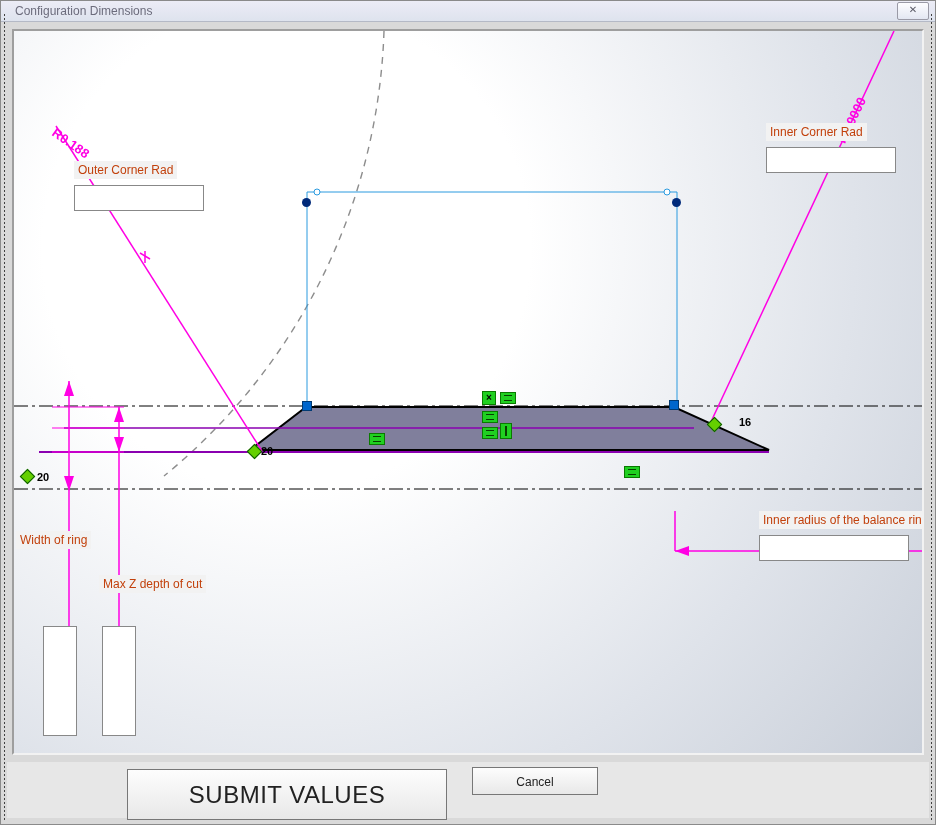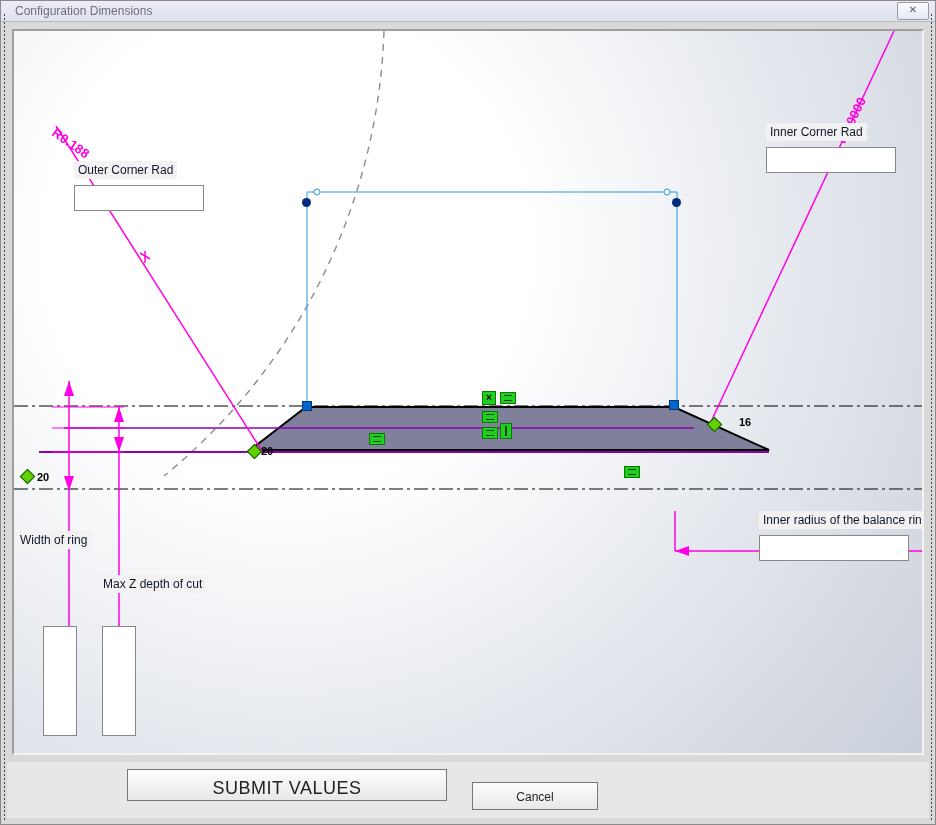--- a/index.html
+++ b/index.html
@@ -63,21 +63,21 @@
     background: radial-gradient(circle at 30% 30%, #ffffff 0%, #ffffff 30%, #dfe3ea 70%, #c9cfd9 100%);
   }
 
   
   .labelgrp {
     position: absolute;
   }
   .labelgrp .lbl {
     display: inline-block;
     background: #f2f2f2;
-    color: #0f172a;
+    color: #c2410c;
     padding: 2px 4px;
     font-size: 12px;
     white-space: nowrap;
   }
   .labelgrp .inp, .labelgrp .inp-tall {
     border: 1px solid #888;
     background: #fff;
     box-sizing: border-box;
   }
   .labelgrp .inp {
@@ -185,29 +185,29 @@
   .btn {
     position: absolute;
     border: 1px solid #777;
     background: linear-gradient(to bottom, #fdfdfd 0%, #e8e8e8 100%);
     cursor: pointer;
     box-sizing: border-box;
     text-align: center;
   }
   .btn-submit {
     left: 120px; top: 7px;
-    width: 320px; height: 32px;
+    width: 320px; height: 51px;
     font-family: Verdana, Tahoma, sans-serif;
-    font-size: 18px;
+    font-size: 24px;
     letter-spacing: 0.5px;
     line-height: 34px;
     color: #222;
   }
   .btn-cancel {
-    left: 465px; top: 20px;
+    left: 465px; top: 5px;
     width: 126px; height: 28px;
     font-size: 12px;
     line-height: 26px;
     color: #222;
   }
   .ruler-dot-col {
     position:absolute;
     width:3px;
     top:12px;bottom:2px;
     background-image: radial-gradient(#404040 0.8px, transparent 0.8px);

